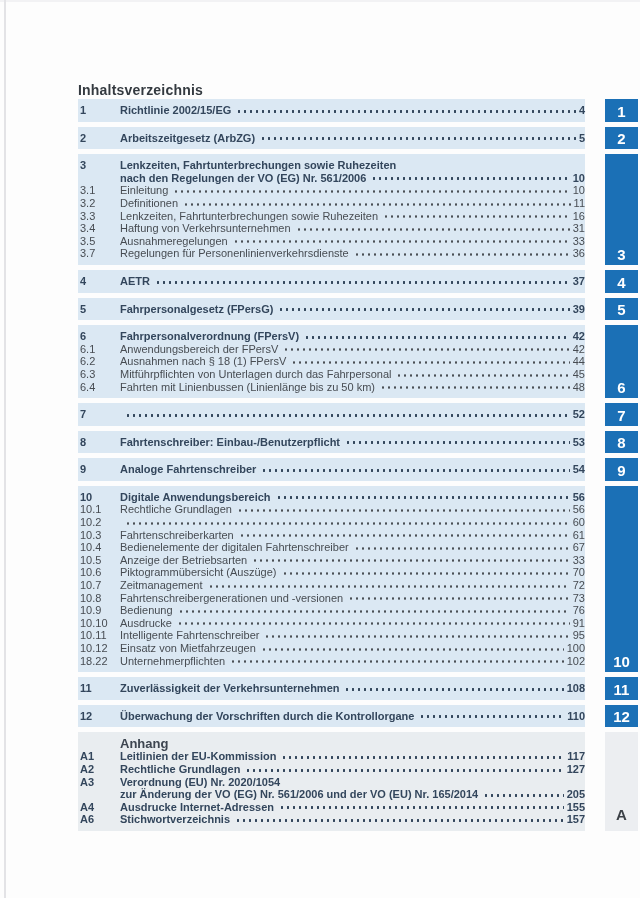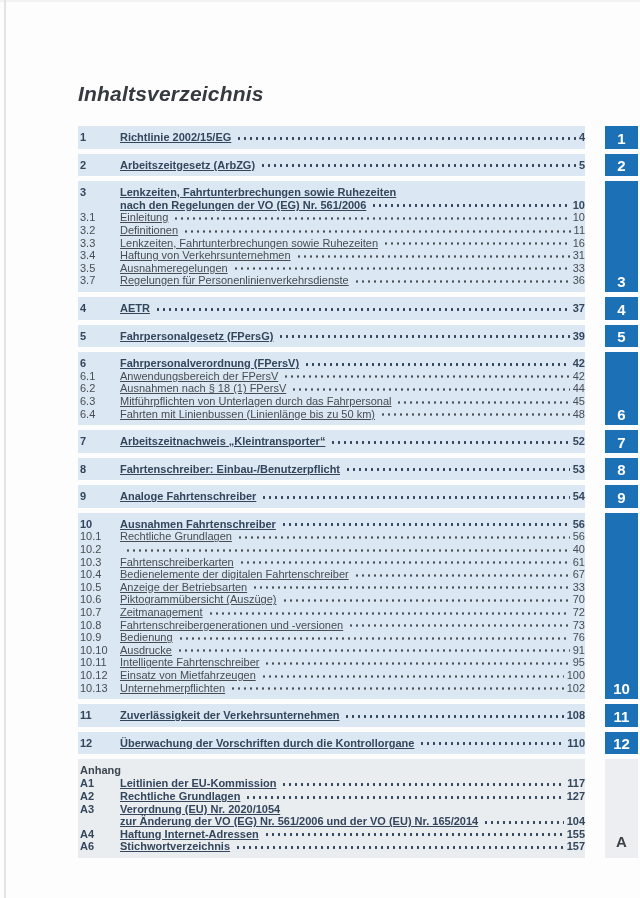--- a/index.html
+++ b/index.html
@@ -4,31 +4,31 @@
 <style>
   * { margin:0; padding:0; box-sizing:border-box; }
   html,body { width:640px; height:898px; overflow:hidden; }
   body { font-family:"Liberation Sans", sans-serif; background:#ffffff; }
   .page { position:relative; width:640px; height:898px; background:#fdfdfd; }
   .scan-edge-left { position:absolute; left:4px; top:0; width:2px; height:898px;
                     background:#e3e3e6; }
   .scan-edge-top { position:absolute; left:0; top:0; width:640px; height:2px;
                    background:#f2f2f4; }
   .content { position:absolute; left:78px; top:82px; width:507px; }
-  .doc-title { font-size:21px; font-weight:bold; color:#343a40;
-               letter-spacing:0.2px; margin-bottom:20px;font-style:italic; }
+  .doc-title { font-size:14px; font-weight:bold; color:#343a40;
+               letter-spacing:0.2px; margin-bottom:1px; }
   .block { position:relative; padding:5px 0 5px 0; margin-bottom:5px; }
   .block.blue { background:#dbe8f3; }
   .block.gray { background:#e9edf0; }
-  .block-label { font-size:11px; font-weight:bold; color:#3d4550;
-                 line-height:13px; padding-left:2px; }
+  .block-label { font-size:13px; font-weight:bold; color:#3d4550;
+                 line-height:13px; padding-left:2px;margin-left:40px; }
   .row { display:flex; font-size:11px; line-height:12.6px; color:#474c52; }
   .row.bold { font-weight:bold; color:#33465c; }
   .num { width:42px; flex-shrink:0; padding-left:2px; white-space:nowrap; }
-  .ttl { white-space:nowrap;text-decoration:underline; }
+  .ttl { white-space:nowrap; }
   .dots { flex:1; min-width:12px; height:10px; align-self:flex-end;
           margin:0 3px 1px 5px;
           background-image:radial-gradient(circle, #4a4f55 1px, rgba(0,0,0,0) 1.3px);
           background-size:6px 5px; background-repeat:repeat-x;
           background-position:left bottom 2px; }
   .row.bold .dots {
           background-image:radial-gradient(circle, #33465c 1.1px, rgba(0,0,0,0) 1.4px); }
   .pg { text-align:right; white-space:nowrap; }
   .tab { position:absolute; left:527px; top:0; bottom:0; width:33px;
          background:#1b70b6; color:#ffffff; font-weight:bold; font-size:15px;
@@ -159,21 +159,20 @@
             <span class="num">6.4</span>
             <span class="ttl">Fahrten mit Linienbussen (Linienlänge bis zu 50 km)</span>
             <span class="dots"></span>
             <span class="pg">48</span>
           </div>
           <div class="tab">6</div>
         </div>
         <div class="block blue">
           <div class="row bold">
             <span class="num">7</span>
-            <span class="ttl">Arbeitszeitnachweis „Kleintransporter“</span>
             <span class="dots"></span>
             <span class="pg">52</span>
           </div>
           <div class="tab">7</div>
         </div>
         <div class="block blue">
           <div class="row bold">
             <span class="num">8</span>
             <span class="ttl">Fahrtenschreiber: Einbau-/Benutzerpflicht</span>
             <span class="dots"></span>
@@ -186,34 +185,34 @@
             <span class="num">9</span>
             <span class="ttl">Analoge Fahrtenschreiber</span>
             <span class="dots"></span>
             <span class="pg">54</span>
           </div>
           <div class="tab">9</div>
         </div>
         <div class="block blue">
           <div class="row bold">
             <span class="num">10</span>
-            <span class="ttl">Ausnahmen Fahrtenschreiber</span>
+            <span class="ttl">Digitale Anwendungsbereich</span>
             <span class="dots"></span>
             <span class="pg">56</span>
           </div>
           <div class="row">
             <span class="num">10.1</span>
             <span class="ttl">Rechtliche Grundlagen</span>
             <span class="dots"></span>
             <span class="pg">56</span>
           </div>
           <div class="row">
             <span class="num">10.2</span>
             <span class="dots"></span>
-            <span class="pg">40</span>
+            <span class="pg">60</span>
           </div>
           <div class="row">
             <span class="num">10.3</span>
             <span class="ttl">Fahrtenschreiberkarten</span>
             <span class="dots"></span>
             <span class="pg">61</span>
           </div>
           <div class="row">
             <span class="num">10.4</span>
             <span class="ttl">Bedienelemente der digitalen Fahrtenschreiber</span>
@@ -262,21 +261,21 @@
             <span class="dots"></span>
             <span class="pg">95</span>
           </div>
           <div class="row">
             <span class="num">10.12</span>
             <span class="ttl">Einsatz von Mietfahrzeugen</span>
             <span class="dots"></span>
             <span class="pg">100</span>
           </div>
           <div class="row">
-            <span class="num">10.13</span>
+            <span class="num">18.22</span>
             <span class="ttl">Unternehmerpflichten</span>
             <span class="dots"></span>
             <span class="pg">102</span>
           </div>
           <div class="tab">10</div>
         </div>
         <div class="block blue">
           <div class="row bold">
             <span class="num">11</span>
             <span class="ttl">Zuverlässigkeit der Verkehrsunternehmen</span>
@@ -309,25 +308,25 @@
             <span class="pg">127</span>
           </div>
           <div class="row bold">
             <span class="num">A3</span>
             <span class="ttl">Verordnung (EU) Nr. 2020/1054</span>
           </div>
           <div class="row bold">
             <span class="num"></span>
             <span class="ttl">zur Änderung der VO (EG) Nr. 561/2006 und der VO (EU) Nr. 165/2014</span>
             <span class="dots"></span>
-            <span class="pg">104</span>
+            <span class="pg">205</span>
           </div>
           <div class="row bold">
             <span class="num">A4</span>
-            <span class="ttl">Haftung Internet-Adressen</span>
+            <span class="ttl">Ausdrucke Internet-Adressen</span>
             <span class="dots"></span>
             <span class="pg">155</span>
           </div>
           <div class="row bold">
             <span class="num">A6</span>
             <span class="ttl">Stichwortverzeichnis</span>
             <span class="dots"></span>
             <span class="pg">157</span>
           </div>
           <div class="tab tab-gray">A</div>

